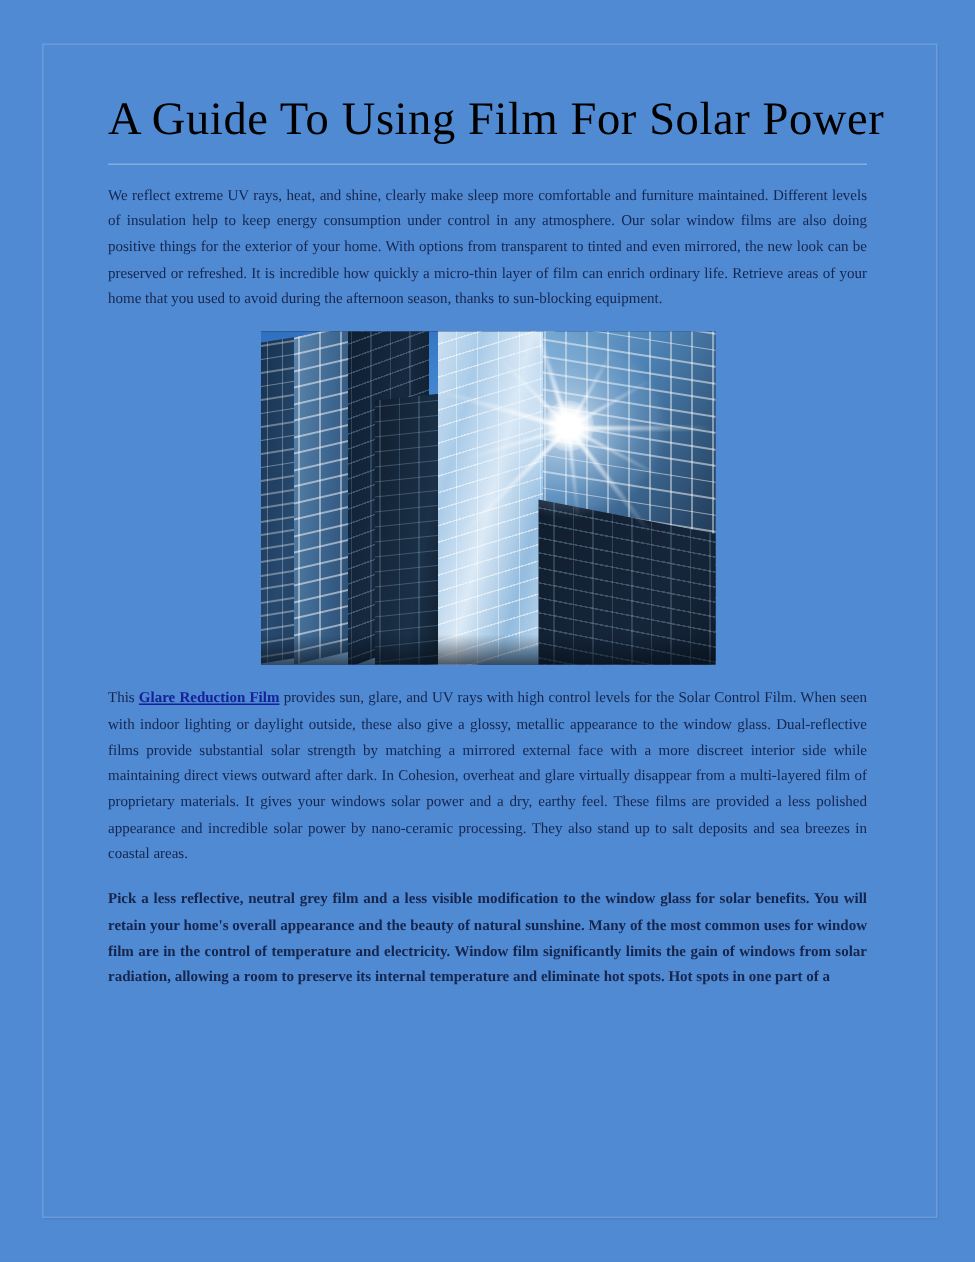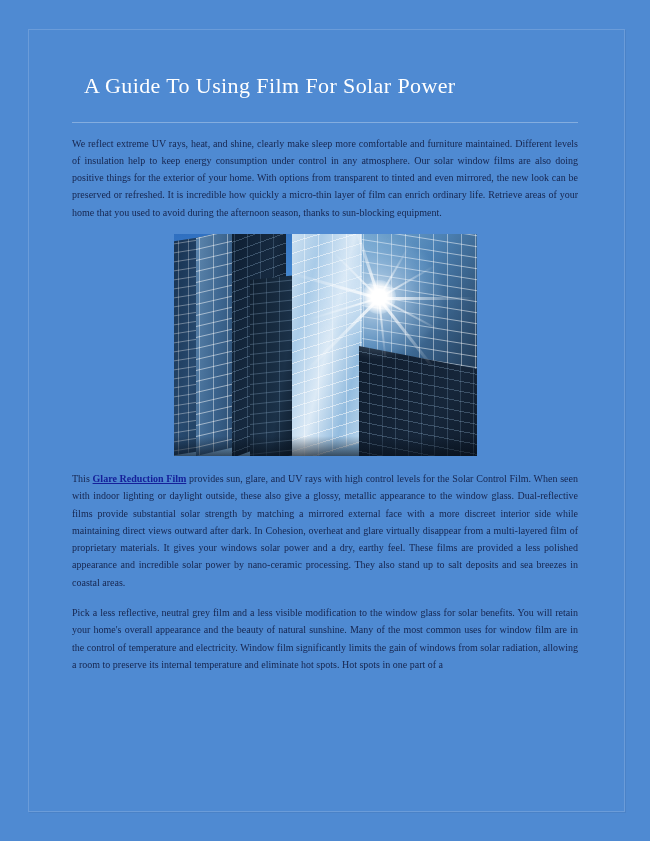--- a/index.html
+++ b/index.html
@@ -29,25 +29,25 @@
 
   #doc-body {
     position: absolute;
     left: 72px;
     top: 60px;
     width: 506px;
   }
 
   #page-title {
     font-family: "Liberation Serif", "DejaVu Serif", serif;
-    font-size: 22px;
+    font-size: 31px;
     font-weight: normal;
-    color: #ffffff;
+    color: #000000;
     letter-spacing: 0.4px;
-    margin: 12px;
+    margin: 0;
     padding: 0 0 10px 0;
     line-height: 1.25;
     white-space: nowrap;
   }
 
   #title-divider {
     height: 1px;
     width: 506px;
     background: rgba(255,255,255,0.30);
     margin: 0 0 12px 0;
@@ -55,21 +55,21 @@
 
   .para {
     font-size: 10px;
     line-height: 17.3px;
     color: #16254e;
     text-align: justify;
     margin: 0 0 13px 0;
     -webkit-hyphens: none;
     hyphens: none;
   }
-  .para:last-child { margin-bottom: 0; }
+  .para:last-child { margin-bottom: 0; font-weight: bold; }
 
   .doc-link {
     color: #15209a;
     font-weight: bold;
     cursor: pointer;
   }
 
   
   #figure-block {
     margin: 13px 0 14px 0;

